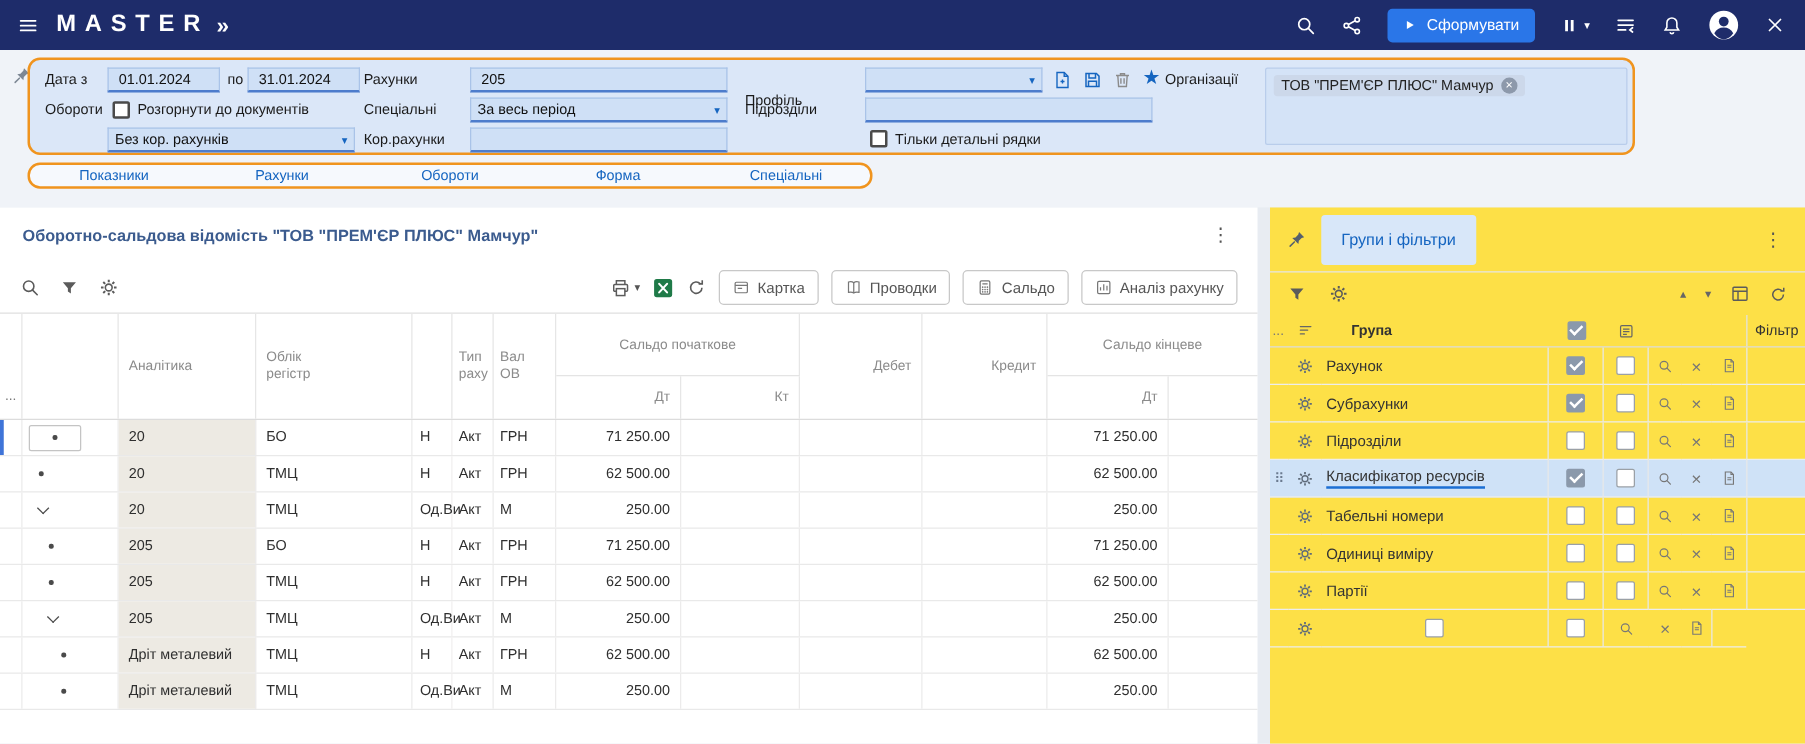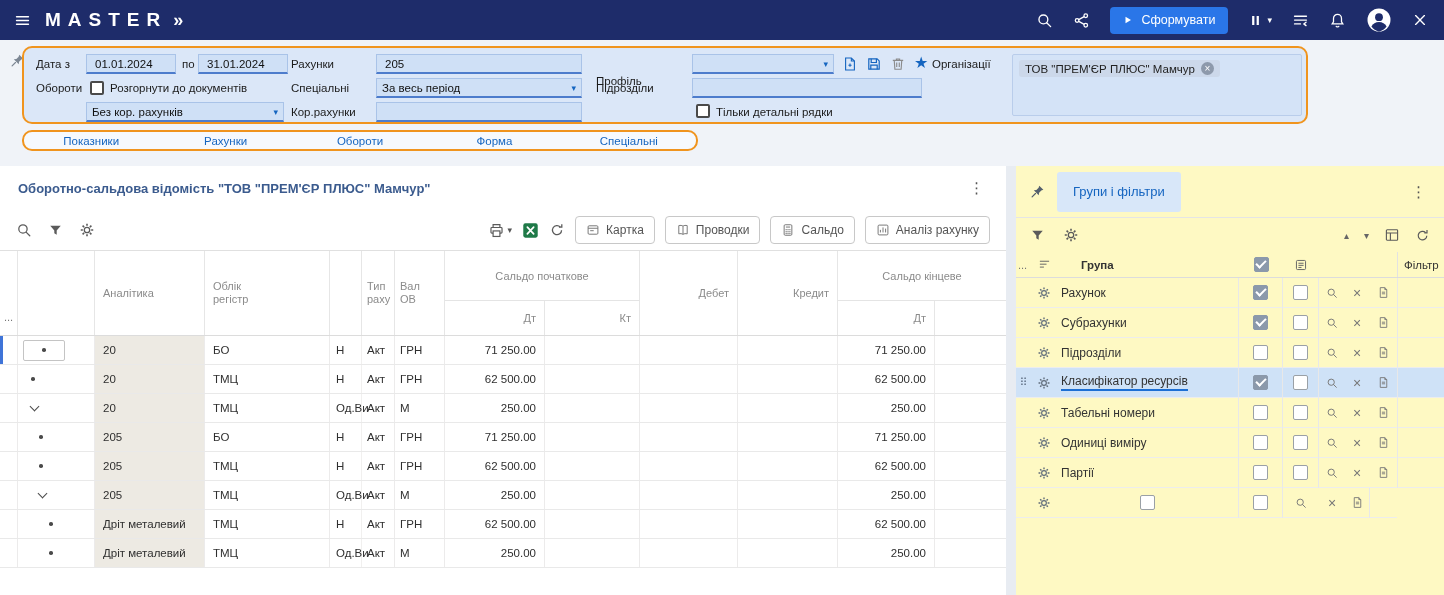--- a/index.html
+++ b/index.html
@@ -33,21 +33,21 @@
   .star{font-size:16px;color:#1565c0;line-height:17px}
   .forg{position:absolute;background:#d4e3f7;border:1px solid #b9cdeb;border-radius:2px;padding:5px 6px}
   .orgchip{display:inline-flex;align-items:center;gap:6px;background:#ccd8ea;border-radius:3px;padding:2px 6px;font-size:11.5px;color:#222}
   .chipx{width:13px;height:13px;border-radius:50%;background:#8d99ab;color:#fff;font-size:10px;display:flex;align-items:center;justify-content:center;cursor:pointer}
   .tabsbar{position:absolute;left:22px;top:90px;width:676px;height:21px;border:2px solid #f0941e;border-radius:10px;background:#f6f9fd;display:flex;align-items:stretch}
   .ftab{flex:1;display:flex;align-items:center;justify-content:center;color:#1565c0;font-size:11.5px;cursor:pointer}
 
   
   .content{position:absolute;top:166px;left:0;width:100%;height:429px;display:flex;background:#e8ecf2}
   .lpanel{width:1006px;background:#fff;position:relative}
-  .rpanel{flex:1;margin-left:10px;background:#fef9c3;position:relative}
+  .rpanel{flex:1;margin-left:10px;background:#fde047;position:relative}
 
   
   .ltitle{height:44px;display:flex;align-items:center;padding:0 18px}
   .titletxt{font-size:13px;font-weight:bold;color:#3b5b8e}
   .kebab{margin-left:auto;font-size:15px;color:#555;cursor:pointer;padding:0 4px}
   .ltoolbar{height:40px;display:flex;align-items:center;padding:0 16px;gap:16px}
   .tbico{display:flex;align-items:center;color:#5b5b5b;cursor:pointer}
   .tbright{margin-left:auto;display:flex;align-items:center;gap:10px}
   .prn{display:flex;align-items:center;gap:3px;color:#5b5b5b;cursor:pointer}
   .car2{font-size:9px;color:#555}

